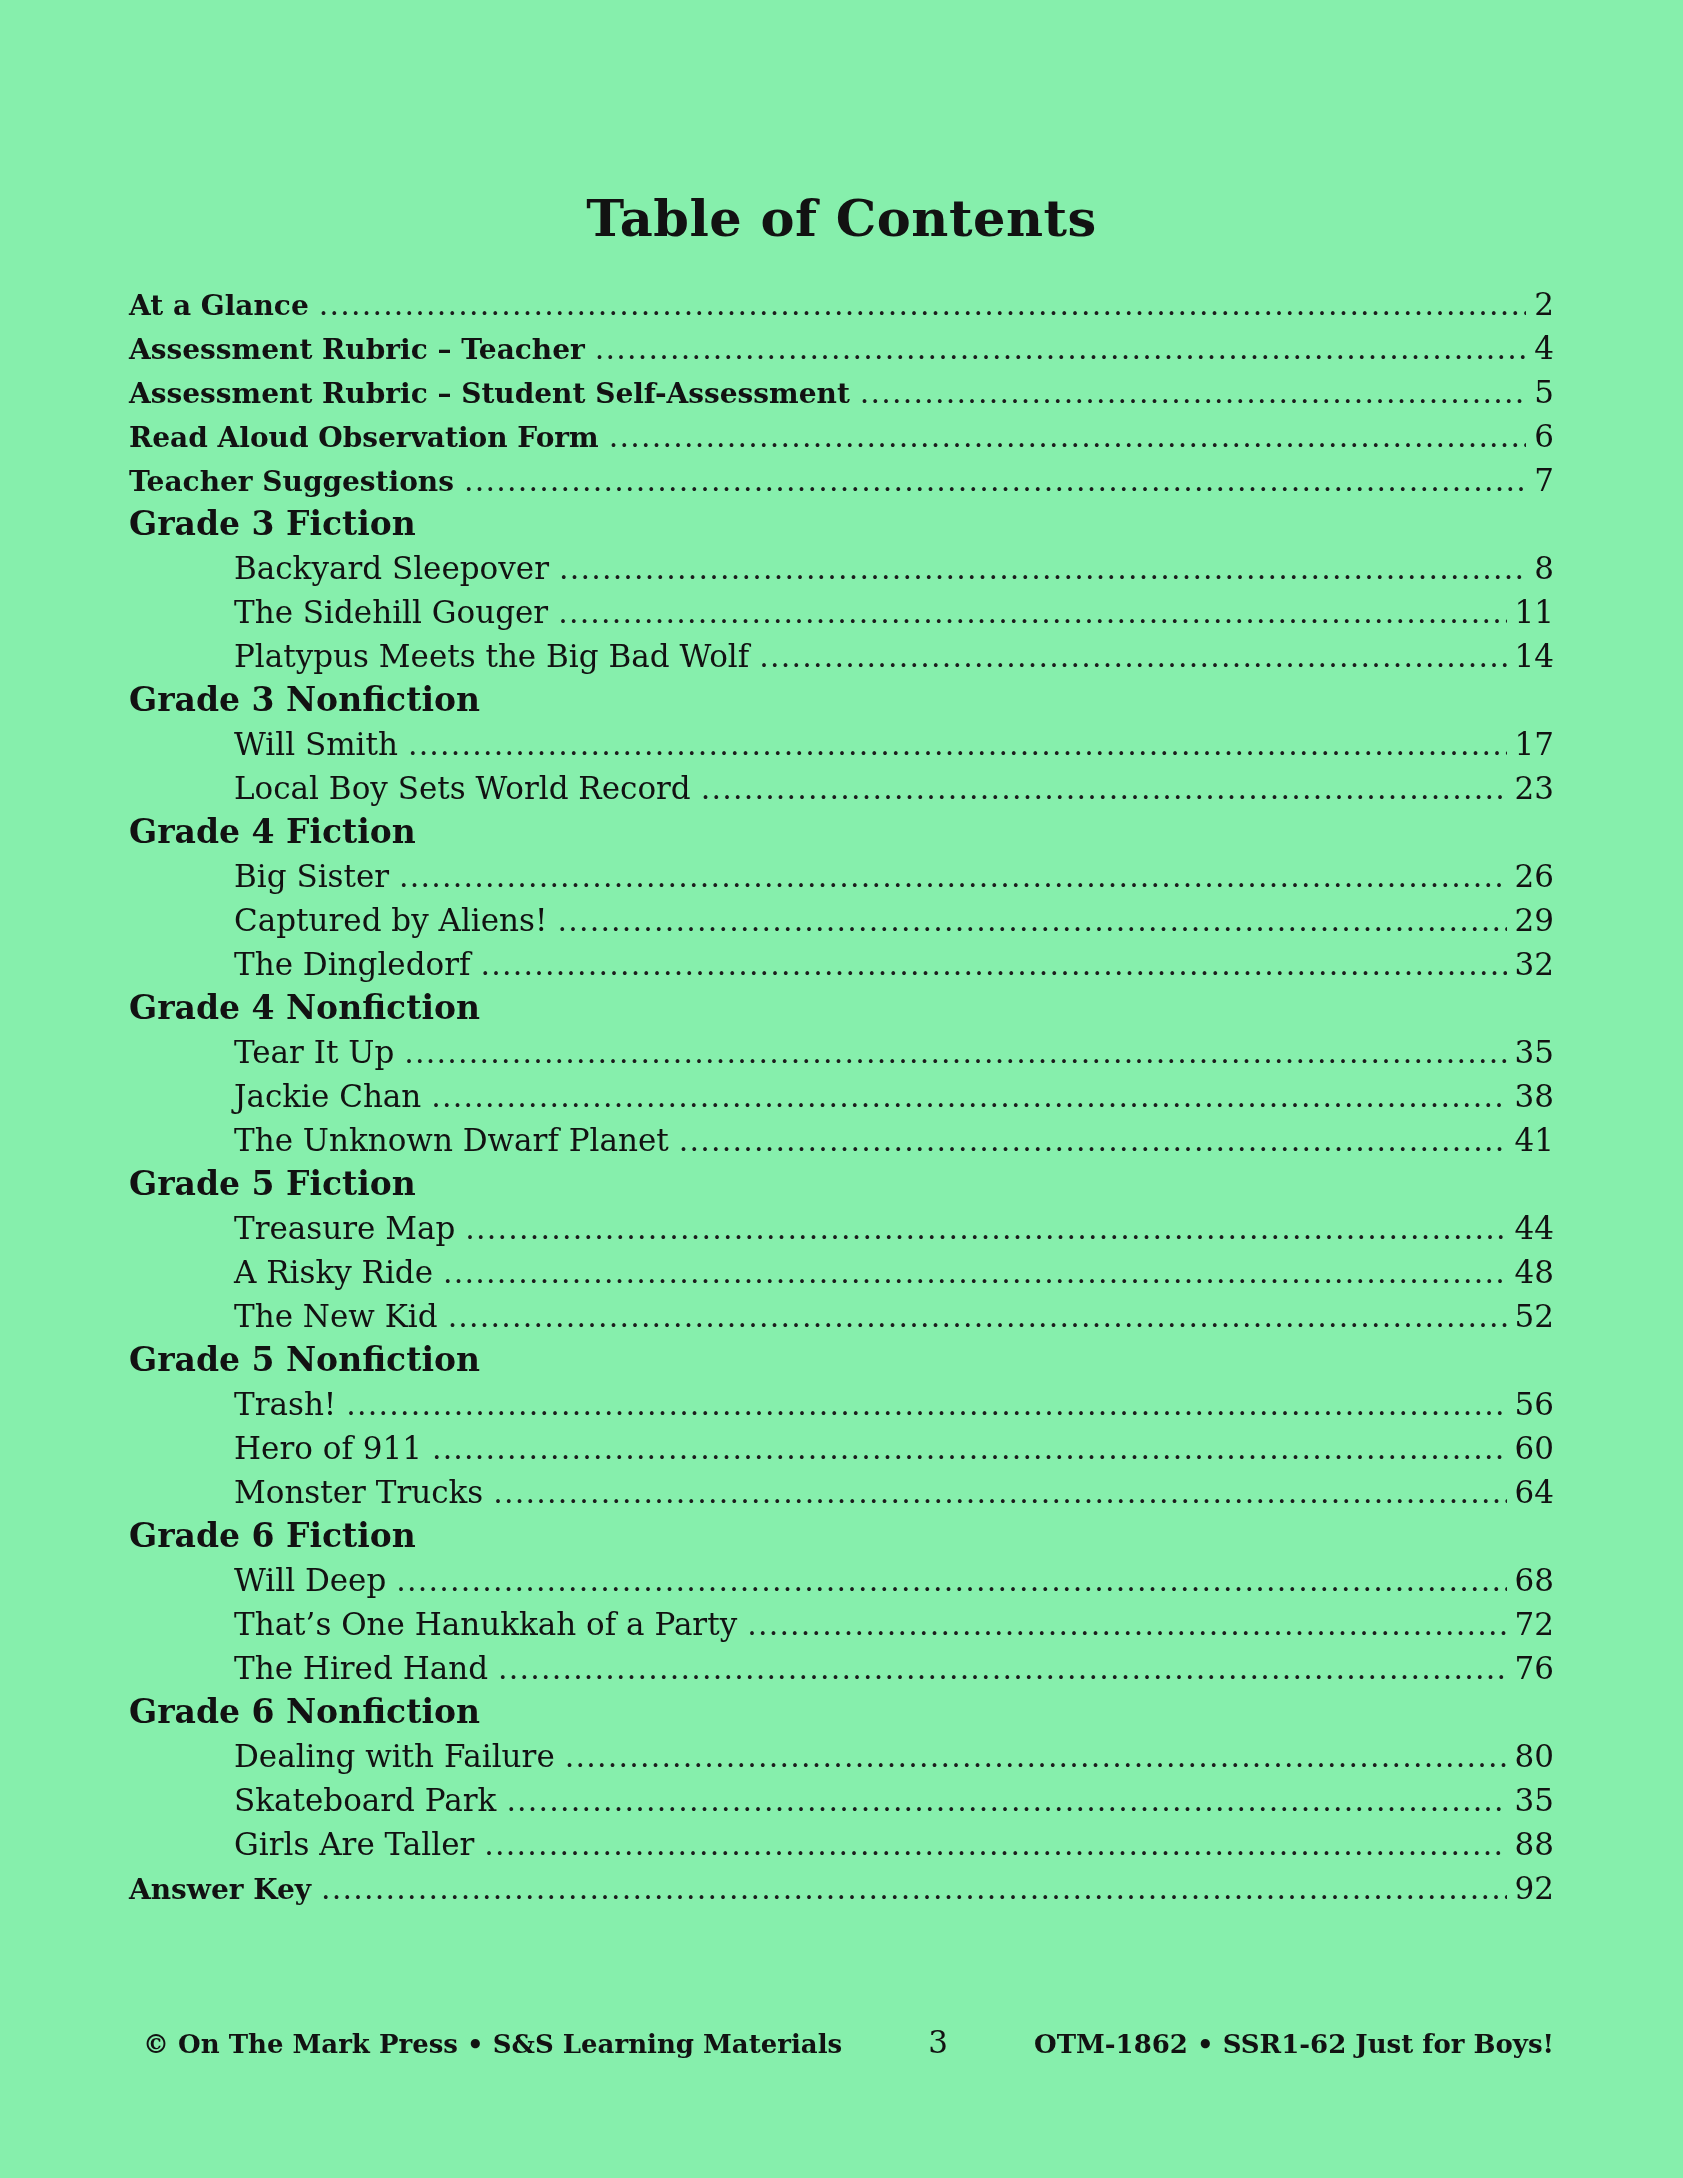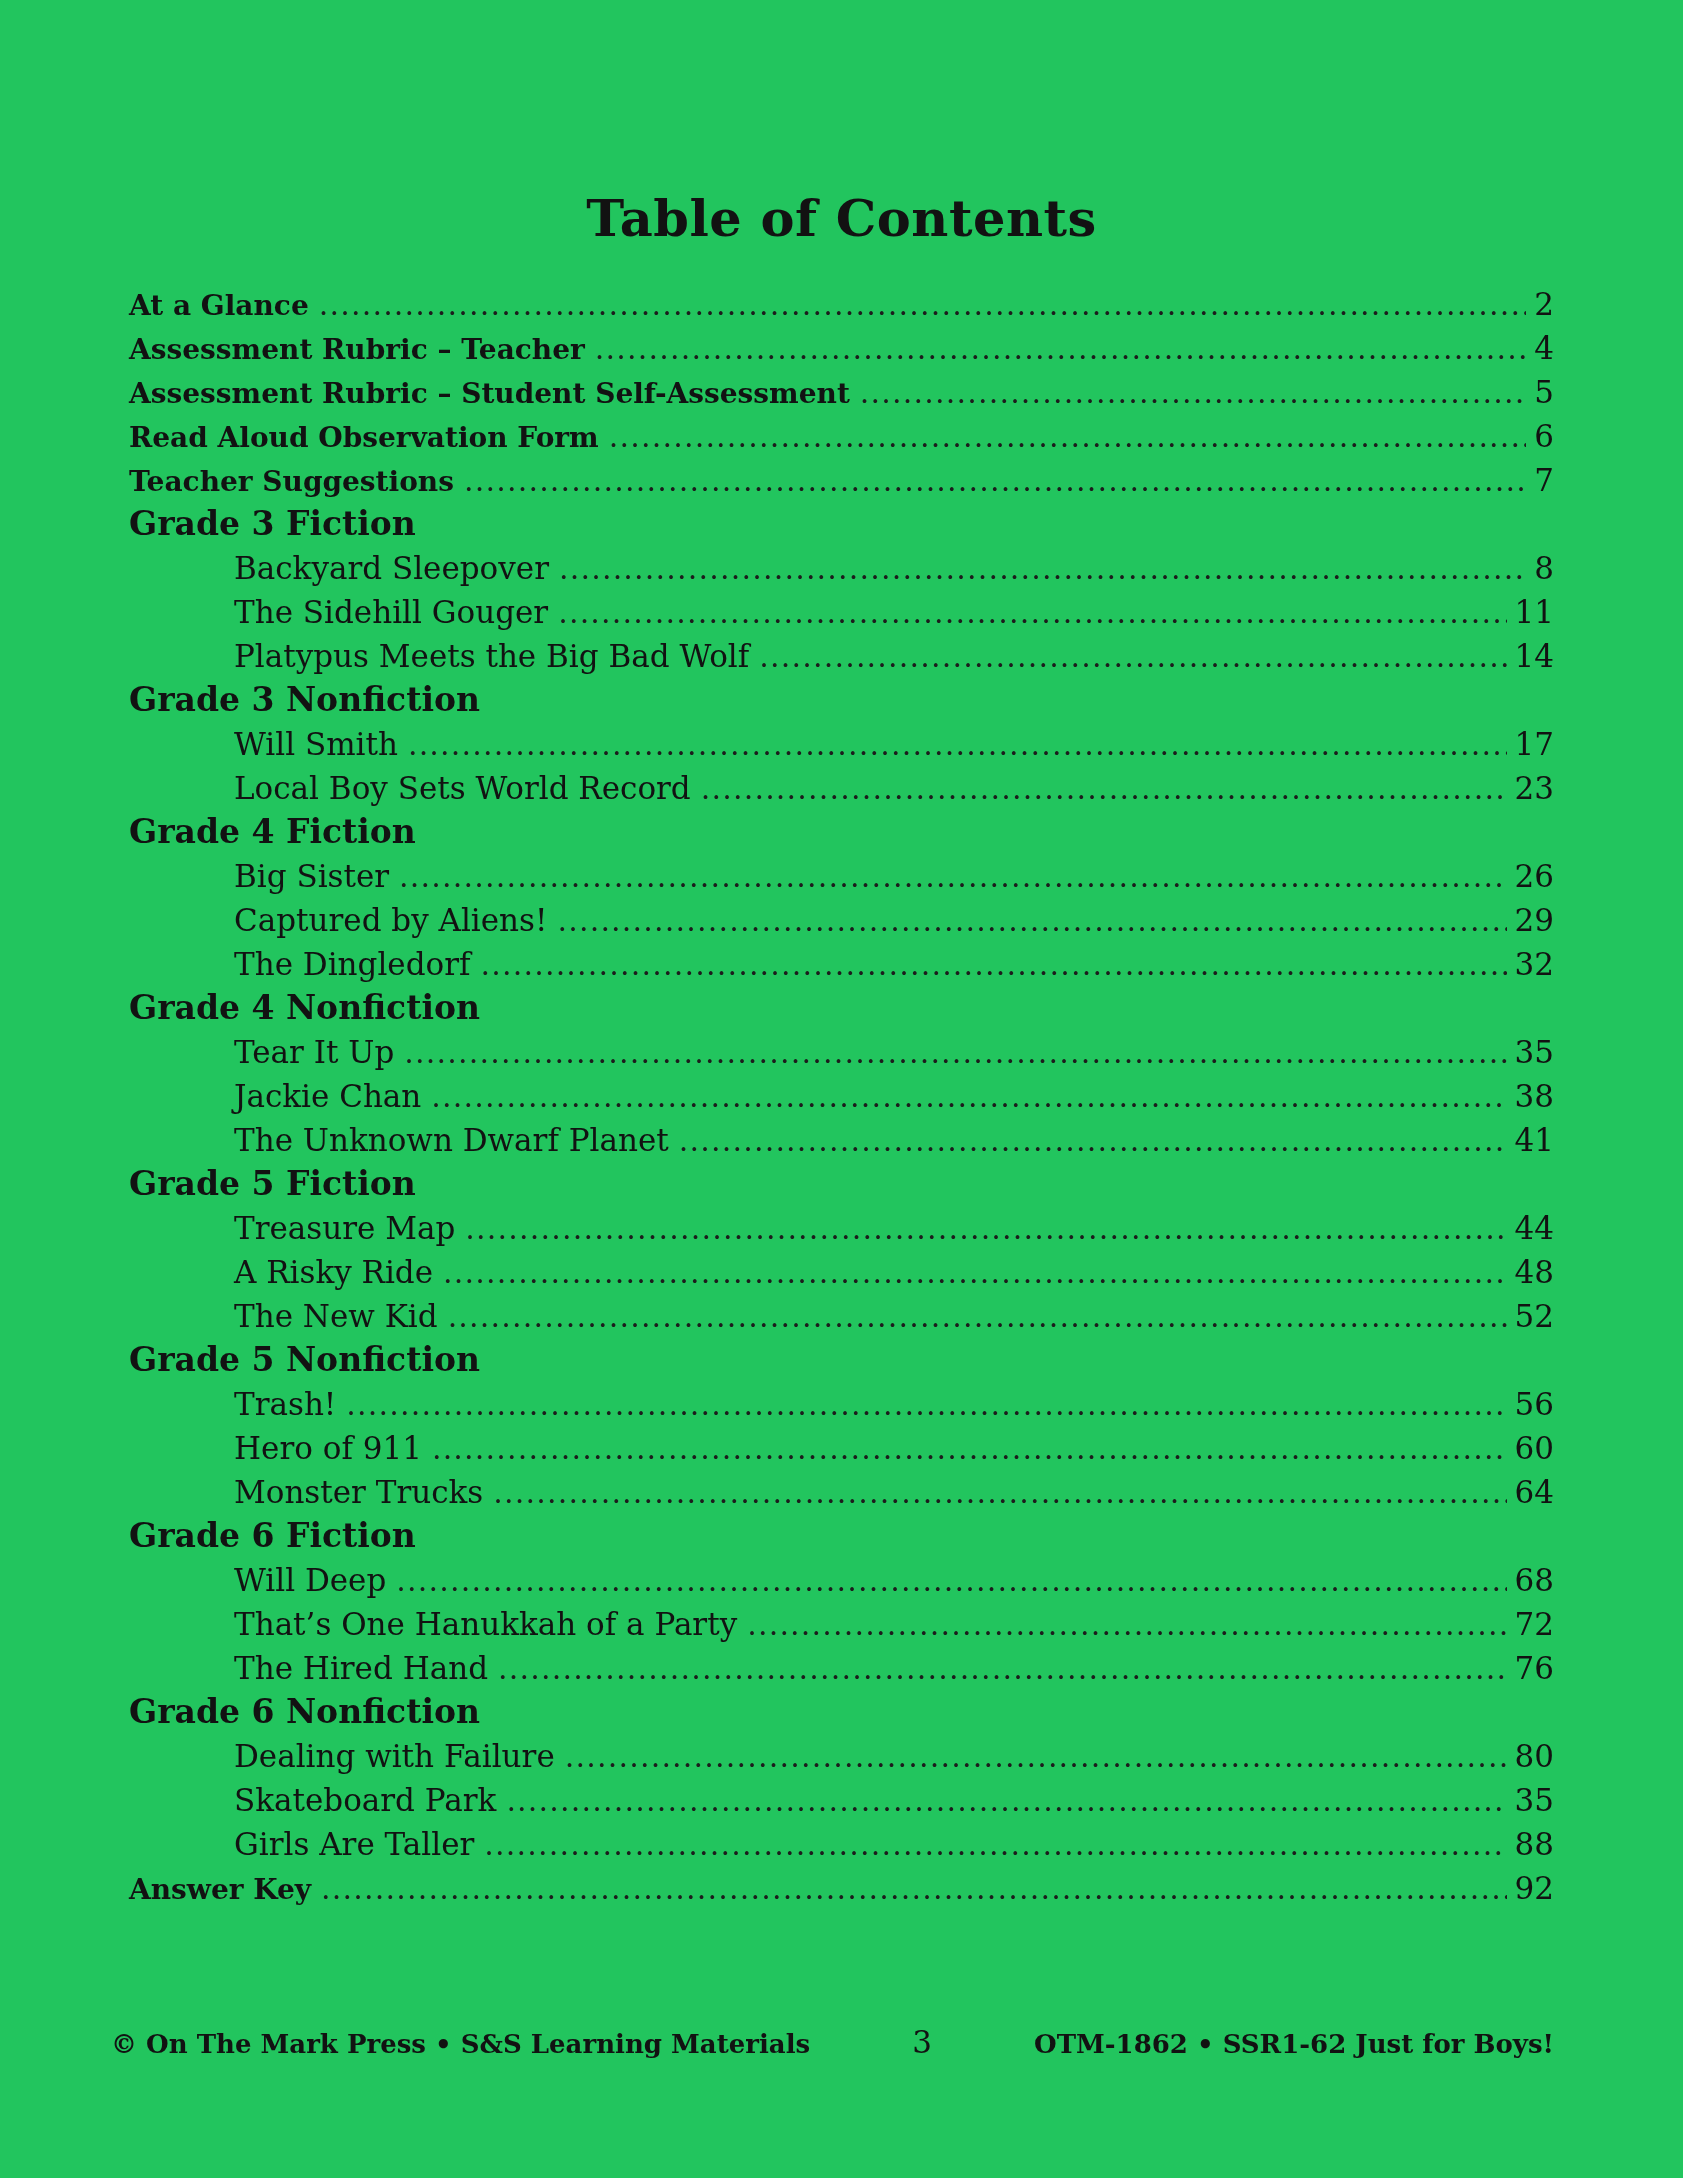--- a/index.html
+++ b/index.html
@@ -4,21 +4,21 @@
 <style>
   html, body {
     margin: 0;
     padding: 0;
     background: #e8e8e8;
   }
   .page {
     position: relative;
     width: 1683px;
     height: 2178px;
-    background: #22c55e;
+    background: #86efac;
     font-family: "DejaVu Serif", "Liberation Serif", serif;
     color: #121212;
     overflow: hidden;
   }
   .title {
     margin: 0;
     padding-top: 190px;
     text-align: center;
     font-size: 51px;
     font-weight: bold;
@@ -65,21 +65,21 @@
     letter-spacing: 1.2px;
     color: #1c1c1c;
   }
   .toc-page {
     flex: 0 0 auto;
     font-weight: normal;
     font-size: 31px;
   }
   .footer {
     position: absolute;
-    left: 111px;
+    left: 143px;
     right: 129px;
     top: 2024px;
     display: flex;
     justify-content: space-between;
     align-items: baseline;
   }
   .footer-left, .footer-right {
     font-weight: bold;
     font-size: 26px;
     white-space: nowrap;

